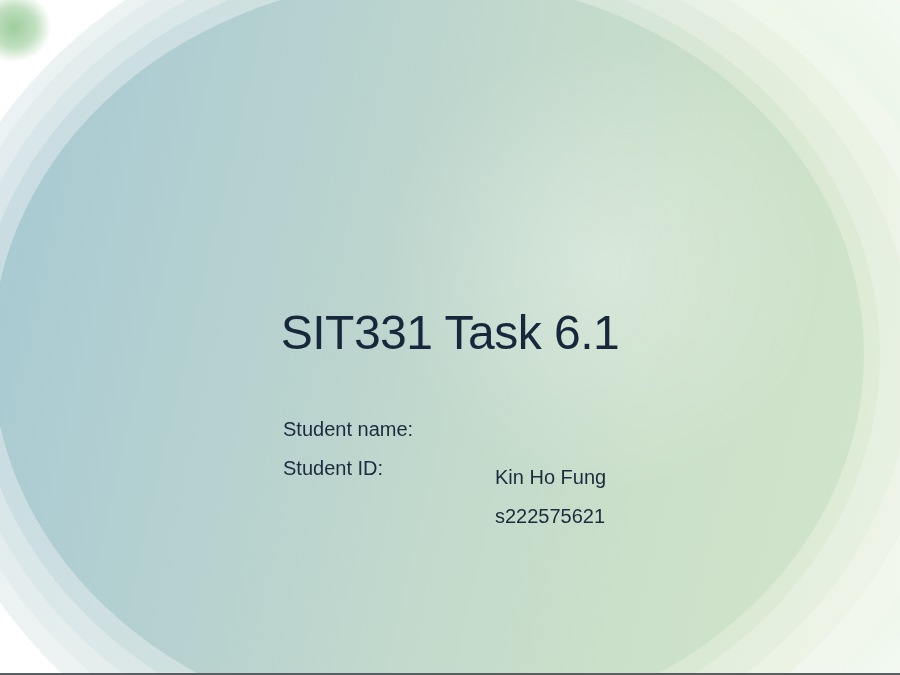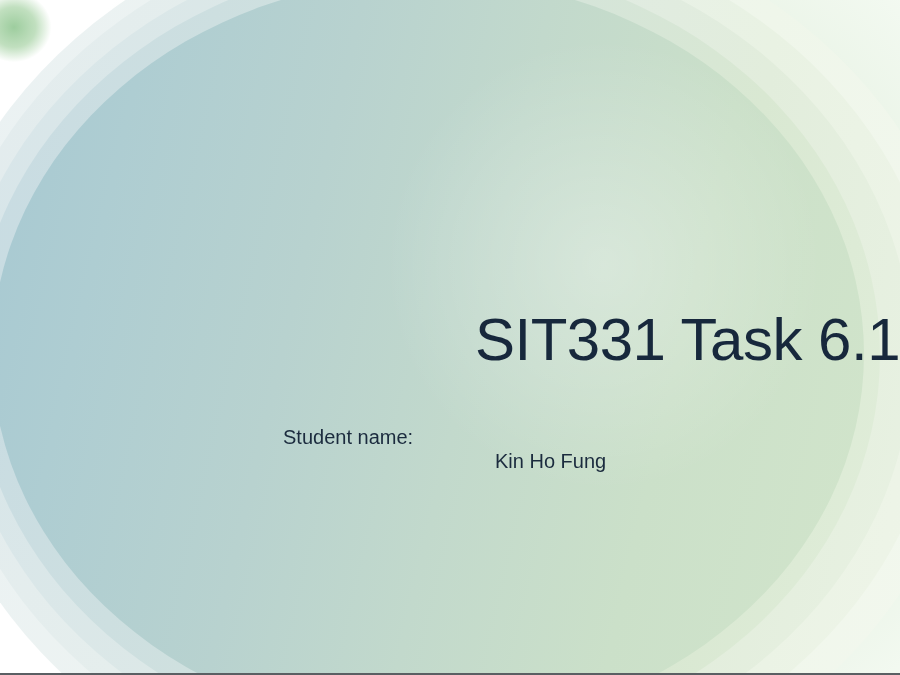--- a/index.html
+++ b/index.html
@@ -103,37 +103,37 @@
     top: 0;
     width: 900px;
     height: 675px;
   }
 
   .slide-title {
     position: absolute;
     left: 0;
     top: 305px;
     width: 900px;
-    text-align: right;
-    font-size: 60px;
+    text-align: center;
+    font-size: 48px;
     font-weight: 400;
     letter-spacing: -0.5px;
     color: #17283c;
     white-space: nowrap;
   }
 
   .meta {
     position: absolute;
     left: 283px;
     top: 418px;
   }
 
   .meta-row {
     display: flex;
-    align-items: center;
+    align-items: flex-start;
     height: 39px;
   }
 
   .meta-label {
     width: 212px;
     font-size: 20px;
     color: #1b2b3e;
     white-space: nowrap;
   }
 
@@ -162,16 +162,20 @@
 
     <div class="slide-title">SIT331 Task 6.1</div>
 
     <div class="meta">
 
       <div class="meta-row">
         <span class="meta-label">Student name:</span>
         <span class="meta-value">Kin Ho Fung</span>
       </div>
 
+      <div class="meta-row">
+        <span class="meta-label">Student ID:</span>
+        <span class="meta-value">s222575621</span>
+      </div>
 
     </div>
   </div>
 </div>
 
 </body></html>

